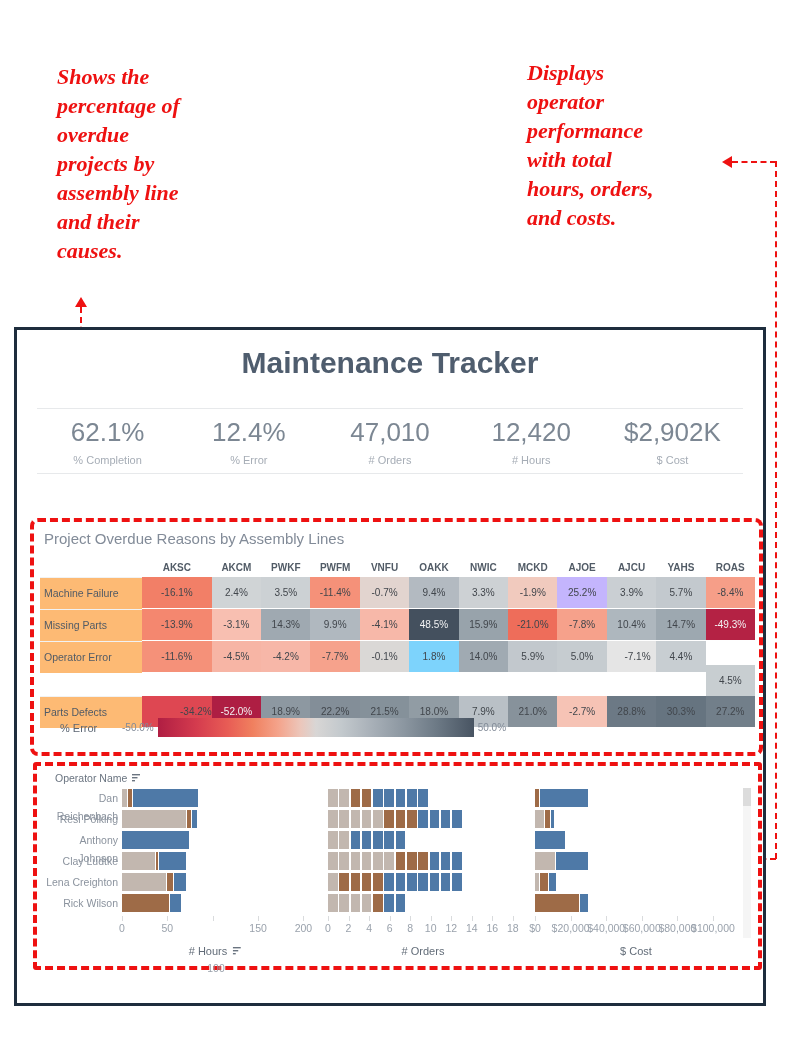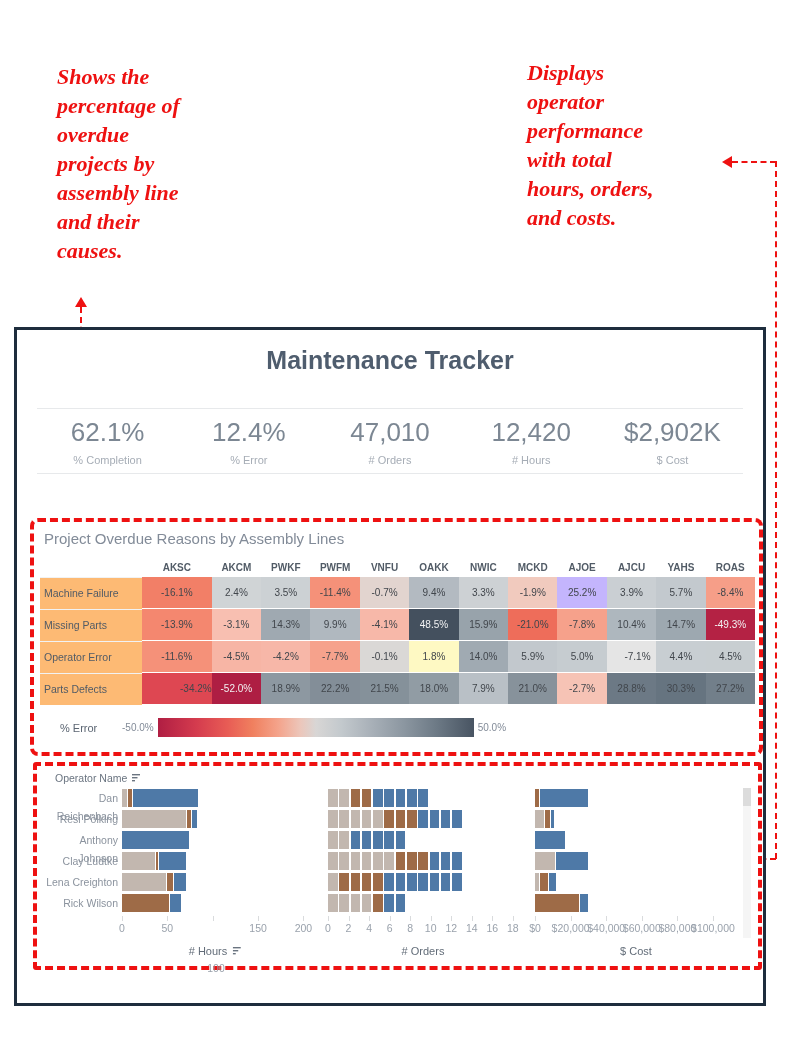--- a/index.html
+++ b/index.html
@@ -12,21 +12,21 @@
   .ann-right{left:527px;top:58px;width:215px;}
   .dash-v{position:absolute;width:0;border-left:2px dashed #ee1111;}
   .dash-h{position:absolute;height:0;border-top:2px dashed #ee1111;}
   .arrow-up{position:absolute;width:0;height:0;border-left:6px solid transparent;
             border-right:6px solid transparent;border-bottom:10px solid #ee1111;}
   .arrow-left{position:absolute;width:0;height:0;border-top:6px solid transparent;
               border-bottom:6px solid transparent;border-right:10px solid #ee1111;}
   
   .dashboard{position:absolute;left:14px;top:327px;width:746px;height:673px;
              border:3px solid #1e2d3d;background:#fff;}
-  .db-title{text-align:center;margin-top:16px;font-size:25px;font-weight:bold;color:#4f5d6e;}
+  .db-title{text-align:center;margin-top:16px;font-size:30px;font-weight:bold;color:#4f5d6e;}
   .kpi-row{position:absolute;left:20px;right:20px;top:78px;height:64px;display:flex;
            border-top:1px solid #e7e9eb;border-bottom:1px solid #e7e9eb;}
   .kpi{flex:1;display:flex;flex-direction:column;align-items:center;justify-content:center;}
   .kpi-value{font-size:26px;color:#7c8793;}
   .kpi-label{font-size:11px;color:#a6adb6;margin-top:6px;}
   
   .section{position:absolute;border:4px dashed #ee1111;background:#fff;}
   .sec-heat{left:13px;top:188px;width:725px;height:230px;border-radius:8px;}
   .heat-title{margin:8px 0 0 10px;font-size:15px;color:#828b98;}
   .heat-grid{display:grid;grid-template-columns:102px repeat(12,1fr);margin:8px 4px 0 6px;}
@@ -157,27 +157,27 @@
           <div class="hg-cell" style="background: rgb(246, 161, 139); color: rgb(65, 70, 76);">-7.8%</div>
           <div class="hg-cell" style="background: rgb(174, 183, 190); color: rgb(65, 70, 76);">10.4%</div>
           <div class="hg-cell" style="background: rgb(157, 168, 176); color: rgb(65, 70, 76);">14.7%</div>
           <div class="hg-cell" style="background: rgb(180, 34, 68); color: rgb(242, 242, 243);">-49.3%</div>
           <div class="hg-rowlab">Operator Error</div>
           <div class="hg-cell" style="background: rgb(245, 145, 121); color: rgb(65, 70, 76);">-11.6%</div>
           <div class="hg-cell" style="background: rgb(247, 181, 165); color: rgb(65, 70, 76);">-4.5%</div>
           <div class="hg-cell" style="background: rgb(247, 183, 168); color: rgb(65, 70, 76);">-4.2%</div>
           <div class="hg-cell" style="background: rgb(246, 162, 140); color: rgb(65, 70, 76);">-7.7%</div>
           <div class="hg-cell" style="background: rgb(218, 216, 214); color: rgb(65, 70, 76);">-0.1%</div>
-          <div class="hg-cell" style="background: #fef9c3; color: rgb(65, 70, 76);">1.8%</div>
+          <div class="hg-cell" style="background: #7dd3fc; color: rgb(65, 70, 76);">1.8%</div>
           <div class="hg-cell" style="background: rgb(160, 170, 178); color: rgb(65, 70, 76);">14.0%</div>
           <div class="hg-cell" style="background: rgb(194, 200, 205); color: rgb(65, 70, 76);">5.9%</div>
           <div class="hg-cell" style="background: rgb(198, 204, 208); color: rgb(65, 70, 76);">5.0%</div>
           <div class="hg-cell" style="background: #e5e5e5; color: rgb(65, 70, 76); padding-left: 12px;">-7.1%</div>
           <div class="hg-cell" style="background: rgb(200, 206, 210); color: rgb(65, 70, 76);">4.4%</div>
-          <div class="hg-cell" style="background: rgb(200, 206, 209); color: rgb(65, 70, 76);">4.5%</div>
+          <div class="hg-cell" style="background: rgb(200, 206, 209); color: rgb(65, 70, 76); margin-top: 24px;">4.5%</div>
           <div class="hg-rowlab">Parts Defects</div>
           <div class="hg-cell" style="background: rgb(222, 71, 82); color: rgb(65, 70, 76); padding-left: 38px;">-34.2%</div>
           <div class="hg-cell" style="background: rgb(174, 30, 67); color: rgb(242, 242, 243);">-52.0%</div>
           <div class="hg-cell" style="background: rgb(141, 152, 161); color: rgb(65, 70, 76);">18.9%</div>
           <div class="hg-cell" style="background: rgb(131, 142, 152); color: rgb(65, 70, 76);">22.2%</div>
           <div class="hg-cell" style="background: rgb(133, 145, 154); color: rgb(65, 70, 76);">21.5%</div>
           <div class="hg-cell" style="background: rgb(145, 156, 164); color: rgb(65, 70, 76);">18.0%</div>
           <div class="hg-cell" style="background: rgb(185, 192, 198); color: rgb(65, 70, 76);">7.9%</div>
           <div class="hg-cell" style="background: rgb(135, 146, 155); color: rgb(65, 70, 76);">21.0%</div>
           <div class="hg-cell" style="background: rgb(246, 195, 181); color: rgb(65, 70, 76);">-2.7%</div>

